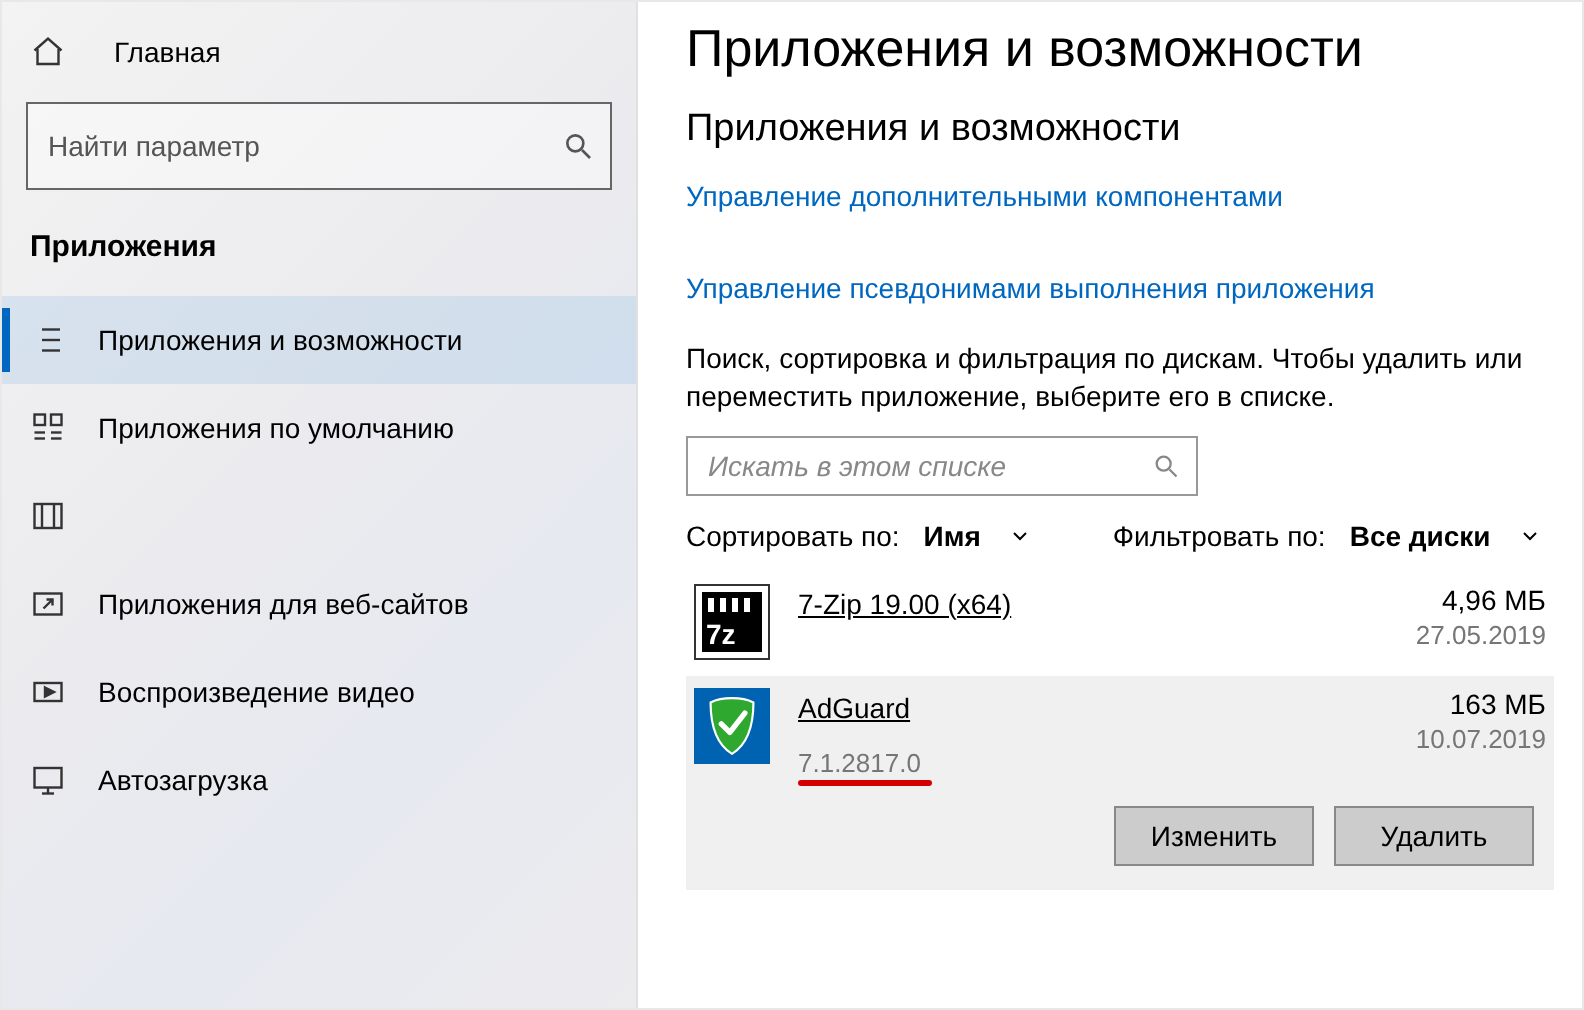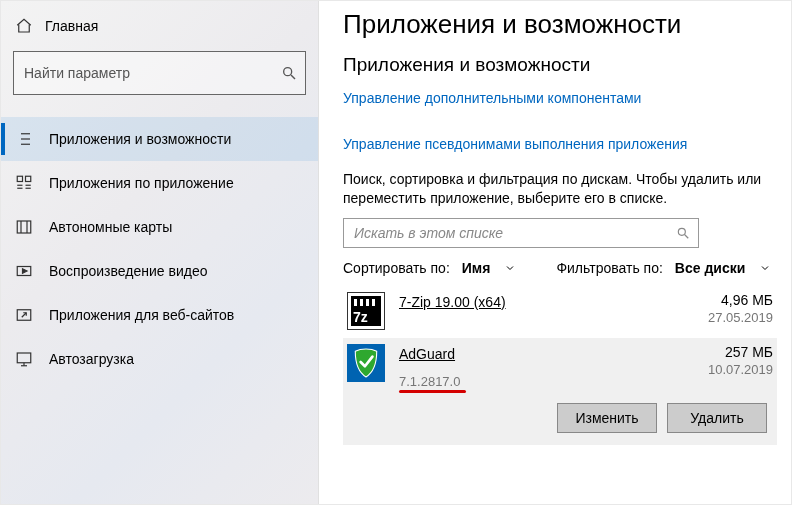--- a/index.html
+++ b/index.html
@@ -24,21 +24,21 @@
   .sidebar {
     width: 318px;
     box-sizing: border-box;
     padding: 10px 0 0 0;
     background: linear-gradient(135deg, #f3f3f3 0%, #ecebee 40%, #e6e9f0 70%, #ecebee 100%);
     border-right: 1px solid #e0e0e0;
   }
   .home-row {
     display: flex;
     align-items: center;
-    gap: 12px;
+    gap: 24px;
     padding: 6px 14px 10px 14px;
   }
   .home-row .label {
     font-size: 14px;
   }
   .search-box {
     margin: 6px 12px 16px 12px;
     height: 44px;
     border: 1px solid #666;
     background: rgba(255,255,255,0.4);
@@ -117,21 +117,21 @@
     cursor: pointer;
     display: inline-block;
   }
   .desc {
     font-size: 14px;
     line-height: 1.35;
     margin-bottom: 10px;
     color: #000;
   }
   .list-search {
-    width: 356px;
+    width: 256px;
     height: 30px;
     border: 1px solid #999;
     display: flex;
     align-items: center;
     padding: 4px 8px;
     box-sizing: border-box;
     margin-bottom: 12px;
   }
   .list-search input {
     flex: 1;
@@ -271,20 +271,21 @@
     <div class="search-box">
       <input type="text" placeholder="Найти параметр" style="">
       <span class="s-icon">
         <svg width="16" height="16" viewBox="0 0 24 24" fill="none" stroke="#555" stroke-width="2">
           <circle cx="10" cy="10" r="6"></circle>
             <line x1="15" y1="15" x2="21" y2="21"></line>
         </svg>
       </span>
     </div>
 
+    <div class="section-title">Приложения</div>
 
     <div class="nav">
       <div class="nav-item selected">
         <span class="n-icon">
           <svg width="18" height="18" viewBox="0 0 24 24" fill="none" stroke="#333" stroke-width="1.6">
             <line x1="4" y1="5" x2="4" y2="5.01"></line>
               <line x1="8" y1="5" x2="20" y2="5"></line>
             <line x1="4" y1="12" x2="4" y2="12.01"></line>
               <line x1="8" y1="12" x2="20" y2="12"></line>
             <line x1="4" y1="19" x2="4" y2="19.01"></line>
@@ -297,50 +298,49 @@
         <span class="n-icon">
           <svg width="18" height="18" viewBox="0 0 24 24" fill="none" stroke="#333" stroke-width="1.6">
             <rect x="3" y="3" width="7" height="7"></rect>
               <rect x="14" y="3" width="7" height="7"></rect>
             <line x1="3" y1="15" x2="10" y2="15"></line>
               <line x1="3" y1="19" x2="10" y2="19"></line>
             <line x1="14" y1="15" x2="21" y2="15"></line>
               <line x1="14" y1="19" x2="21" y2="19"></line>
           </svg>
         </span>
-        <span class="n-label">Приложения по приложение</span>
+        <span class="n-label">Приложения по умолчанию</span>
       </div>
       <div class="nav-item">
         <span class="n-icon">
           <svg width="18" height="18" viewBox="0 0 24 24" fill="none" stroke="#333" stroke-width="1.6">
             <rect x="3" y="4" width="18" height="16"></rect>
               <polyline points="8 4 8 20"></polyline>
               <polyline points="16 4 16 20"></polyline>
           </svg>
         </span>
-        <span class="n-label">Автономные карты</span>
-      </div>
-      <div class="nav-item">
-        <span class="n-icon">
-          <svg width="18" height="18" viewBox="0 0 24 24" fill="none" stroke="#333" stroke-width="1.6">
-            <rect x="3" y="6" width="18" height="12"></rect>
-              <polygon points="10 9 16 12 10 15" fill="#333"></polygon>
-          </svg>
-        </span>
-        <span class="n-label">Воспроизведение видео</span>
       </div>
       <div class="nav-item">
         <span class="n-icon">
           <svg width="18" height="18" viewBox="0 0 24 24" fill="none" stroke="#333" stroke-width="1.6">
             <rect x="3" y="5" width="18" height="14"></rect>
               <path d="M9 15 L15 9"></path>
               <path d="M11 9 H15 V13"></path>
           </svg>
         </span>
         <span class="n-label">Приложения для веб-сайтов</span>
+      </div>
+      <div class="nav-item">
+        <span class="n-icon">
+          <svg width="18" height="18" viewBox="0 0 24 24" fill="none" stroke="#333" stroke-width="1.6">
+            <rect x="3" y="6" width="18" height="12"></rect>
+              <polygon points="10 9 16 12 10 15" fill="#333"></polygon>
+          </svg>
+        </span>
+        <span class="n-label">Воспроизведение видео</span>
       </div>
       <div class="nav-item">
         <span class="n-icon">
           <svg width="18" height="18" viewBox="0 0 24 24" fill="none" stroke="#333" stroke-width="1.6">
             <rect x="3" y="4" width="18" height="13"></rect>
               <line x1="8" y1="21" x2="16" y2="21"></line>
               <line x1="12" y1="17" x2="12" y2="21"></line>
           </svg>
         </span>
         <span class="n-label">Автозагрузка</span>
@@ -415,21 +415,21 @@
             </div>
           </div>
           <div class="app-name-col">
             <div class="app-name">AdGuard</div>
             <div class="app-version">
               <span>7.1.2817.0</span>
               <span class="underline-red"></span>
             </div>
           </div>
           <div class="app-meta">
-            <div class="app-size">257 МБ</div>
+            <div class="app-size">163 МБ</div>
             <div class="app-date">10.07.2019</div>
           </div>
         </div>
         <div class="app-actions">
           <button class="btn">Изменить</button>
           <button class="btn">Удалить</button>
         </div>
       </div>
 
     </div>

